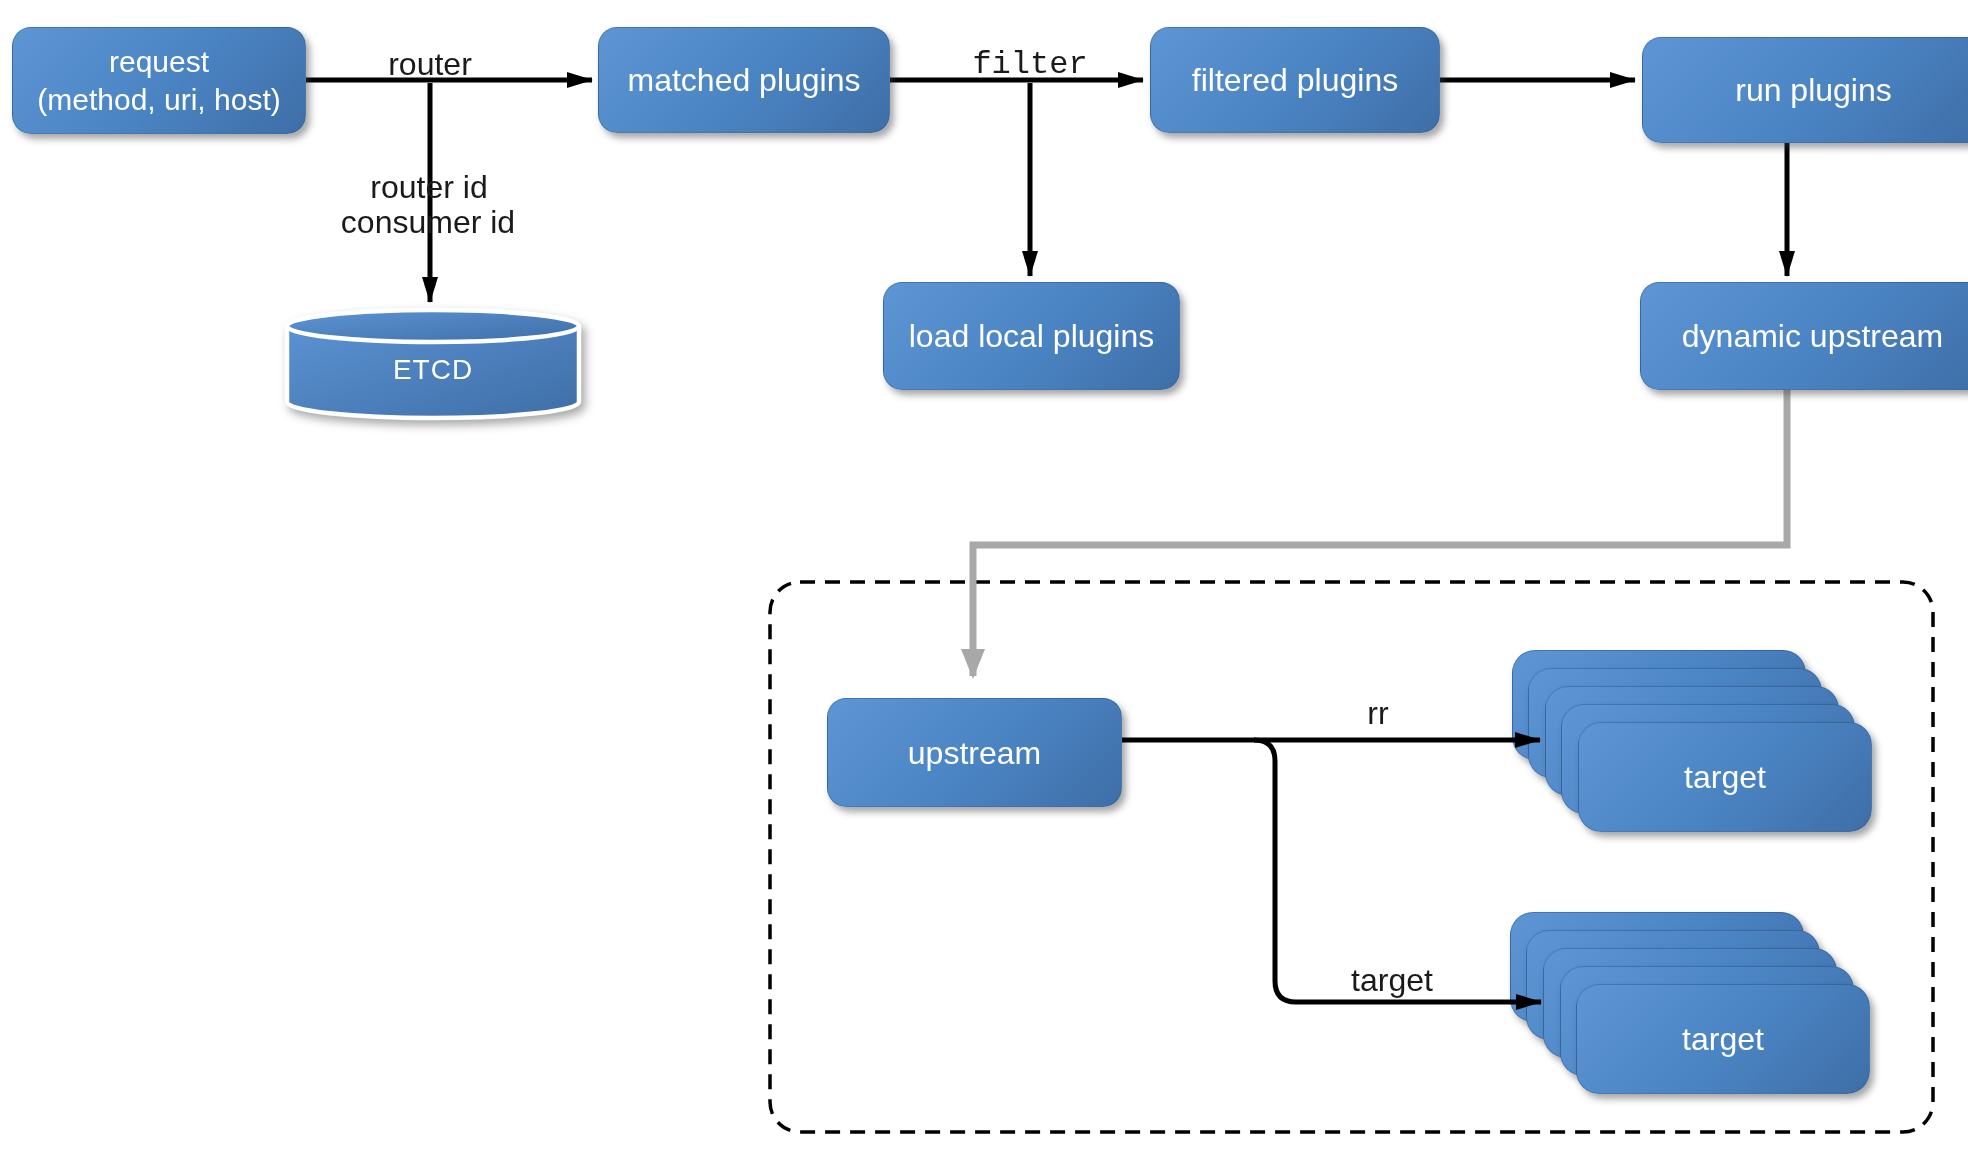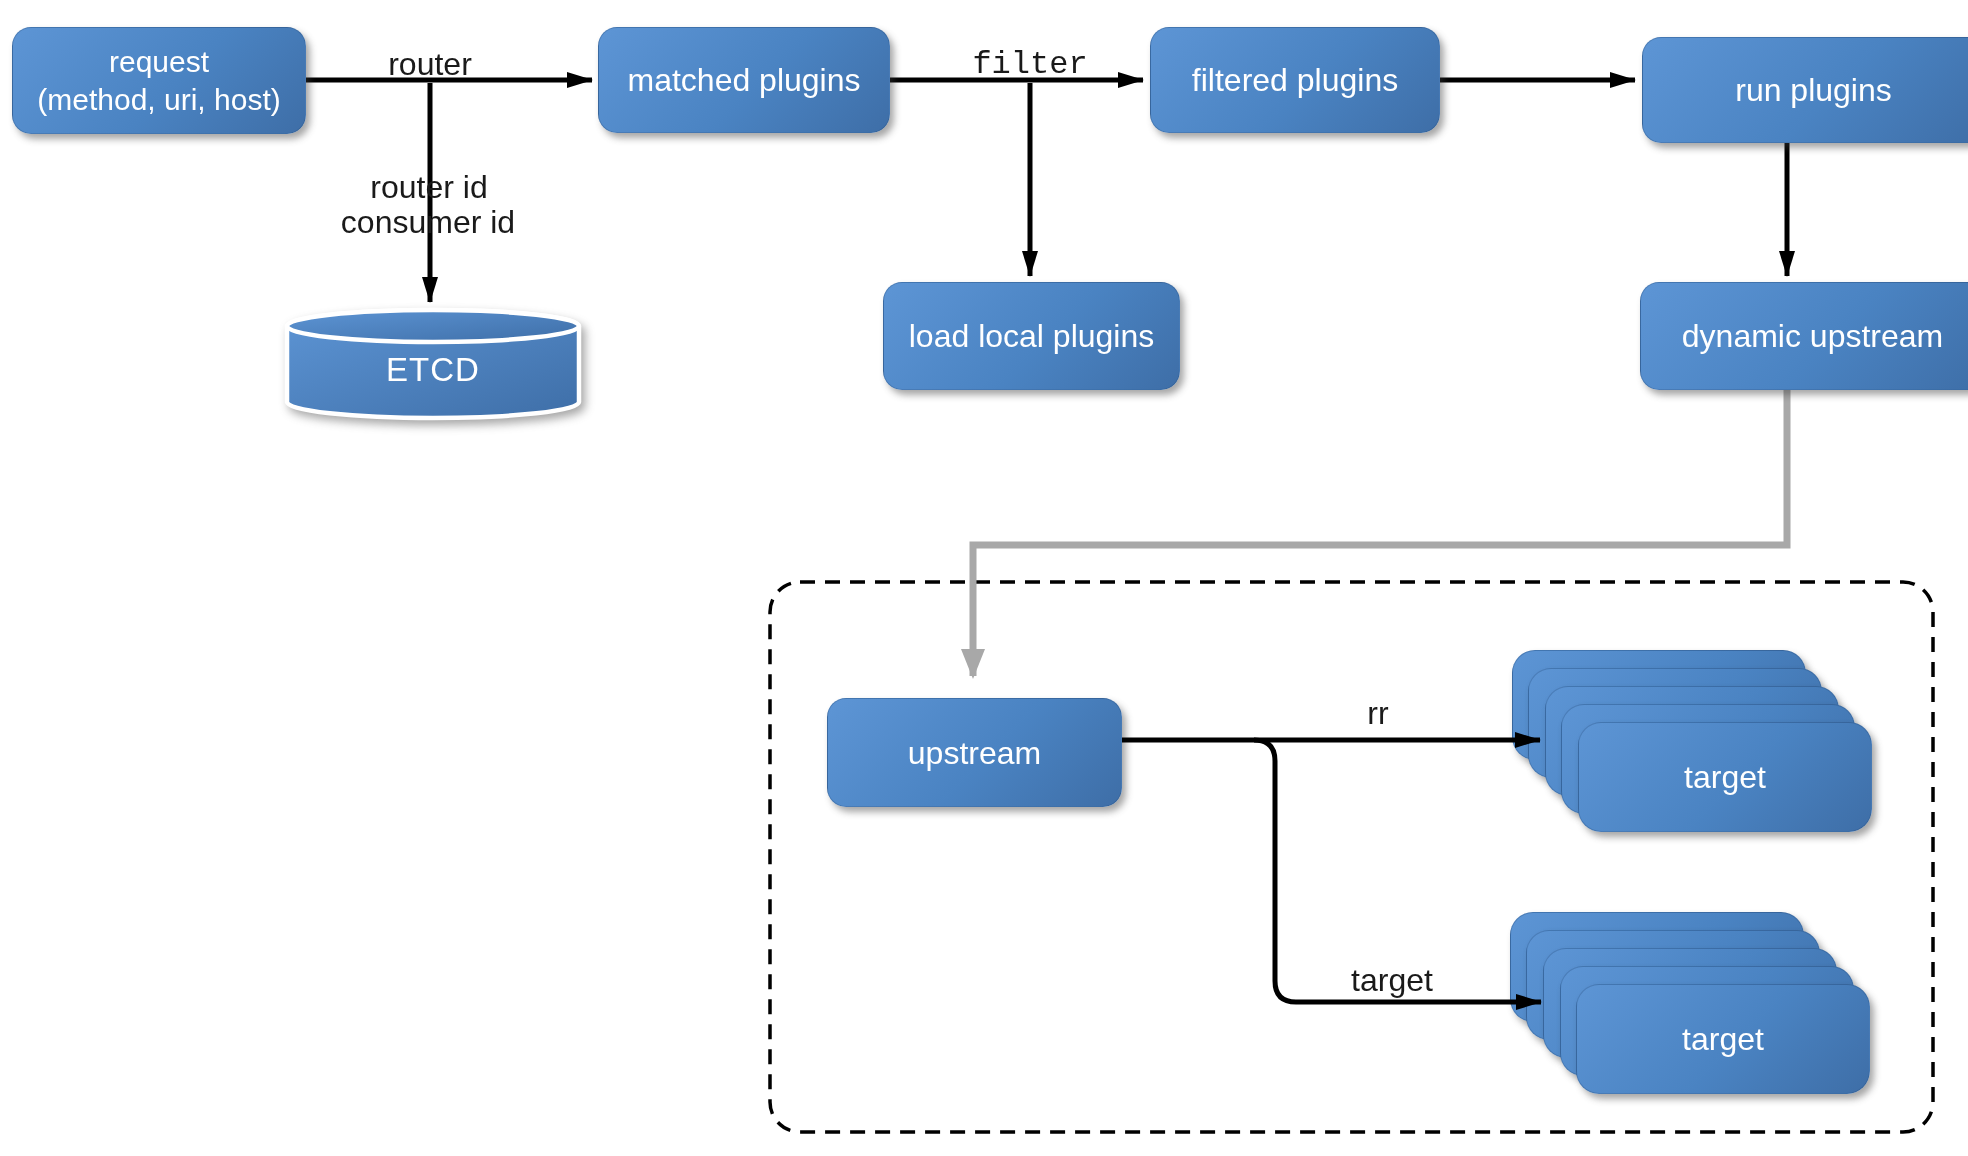--- a/index.html
+++ b/index.html
@@ -49,21 +49,21 @@
     border-radius: 23px;
   }
 
   .etcd-text {
     position: absolute;
     z-index: 2;
     display: flex;
     align-items: center;
     justify-content: center;
     color: var(--c-node-text, #ffffff);
-    font-size: 33px;
+    font-size: 28px;
     letter-spacing: 1px;
   }
 
   .edge-label {
     position: absolute;
     z-index: 4;
     transform: translate(-50%, -50%);
     font-size: 32px;
     color: var(--c-label-text, #1a1a1a);
     white-space: nowrap;

